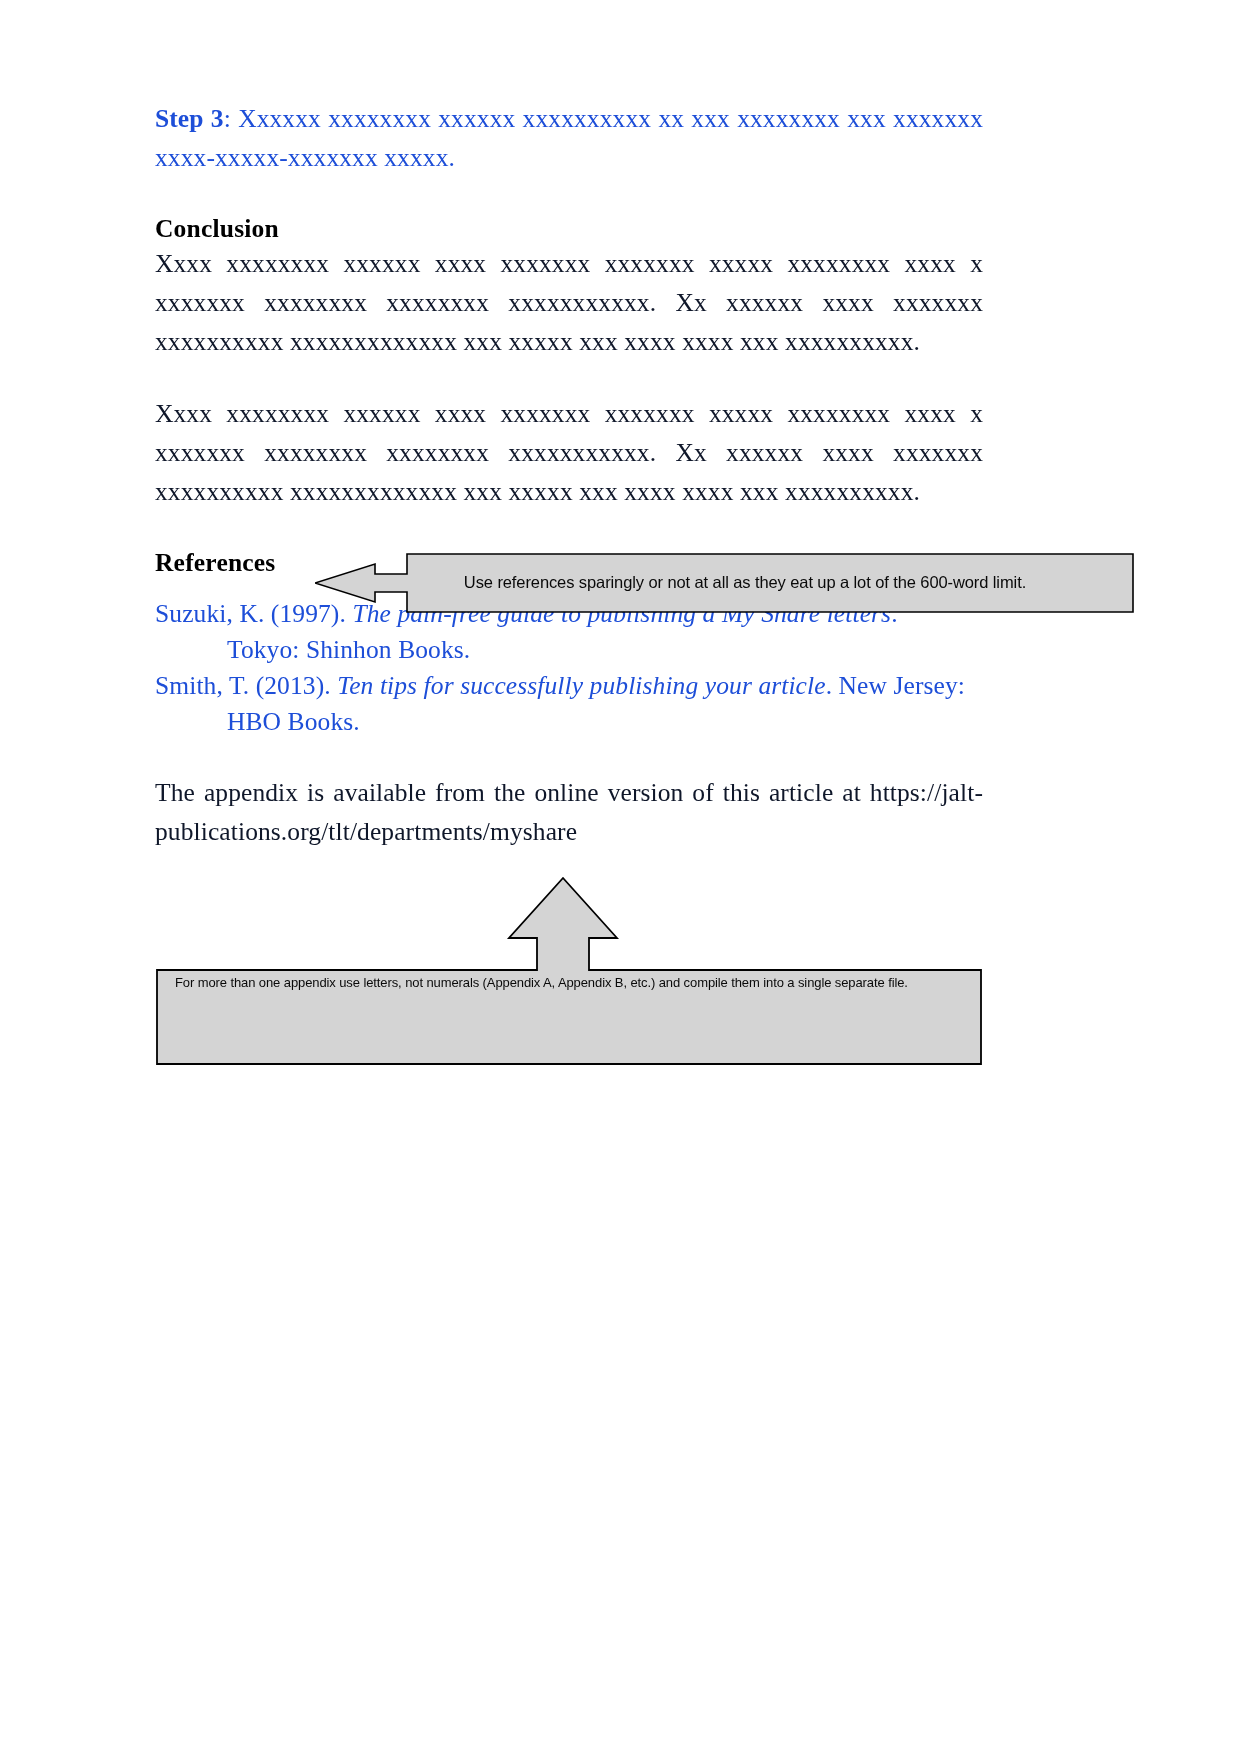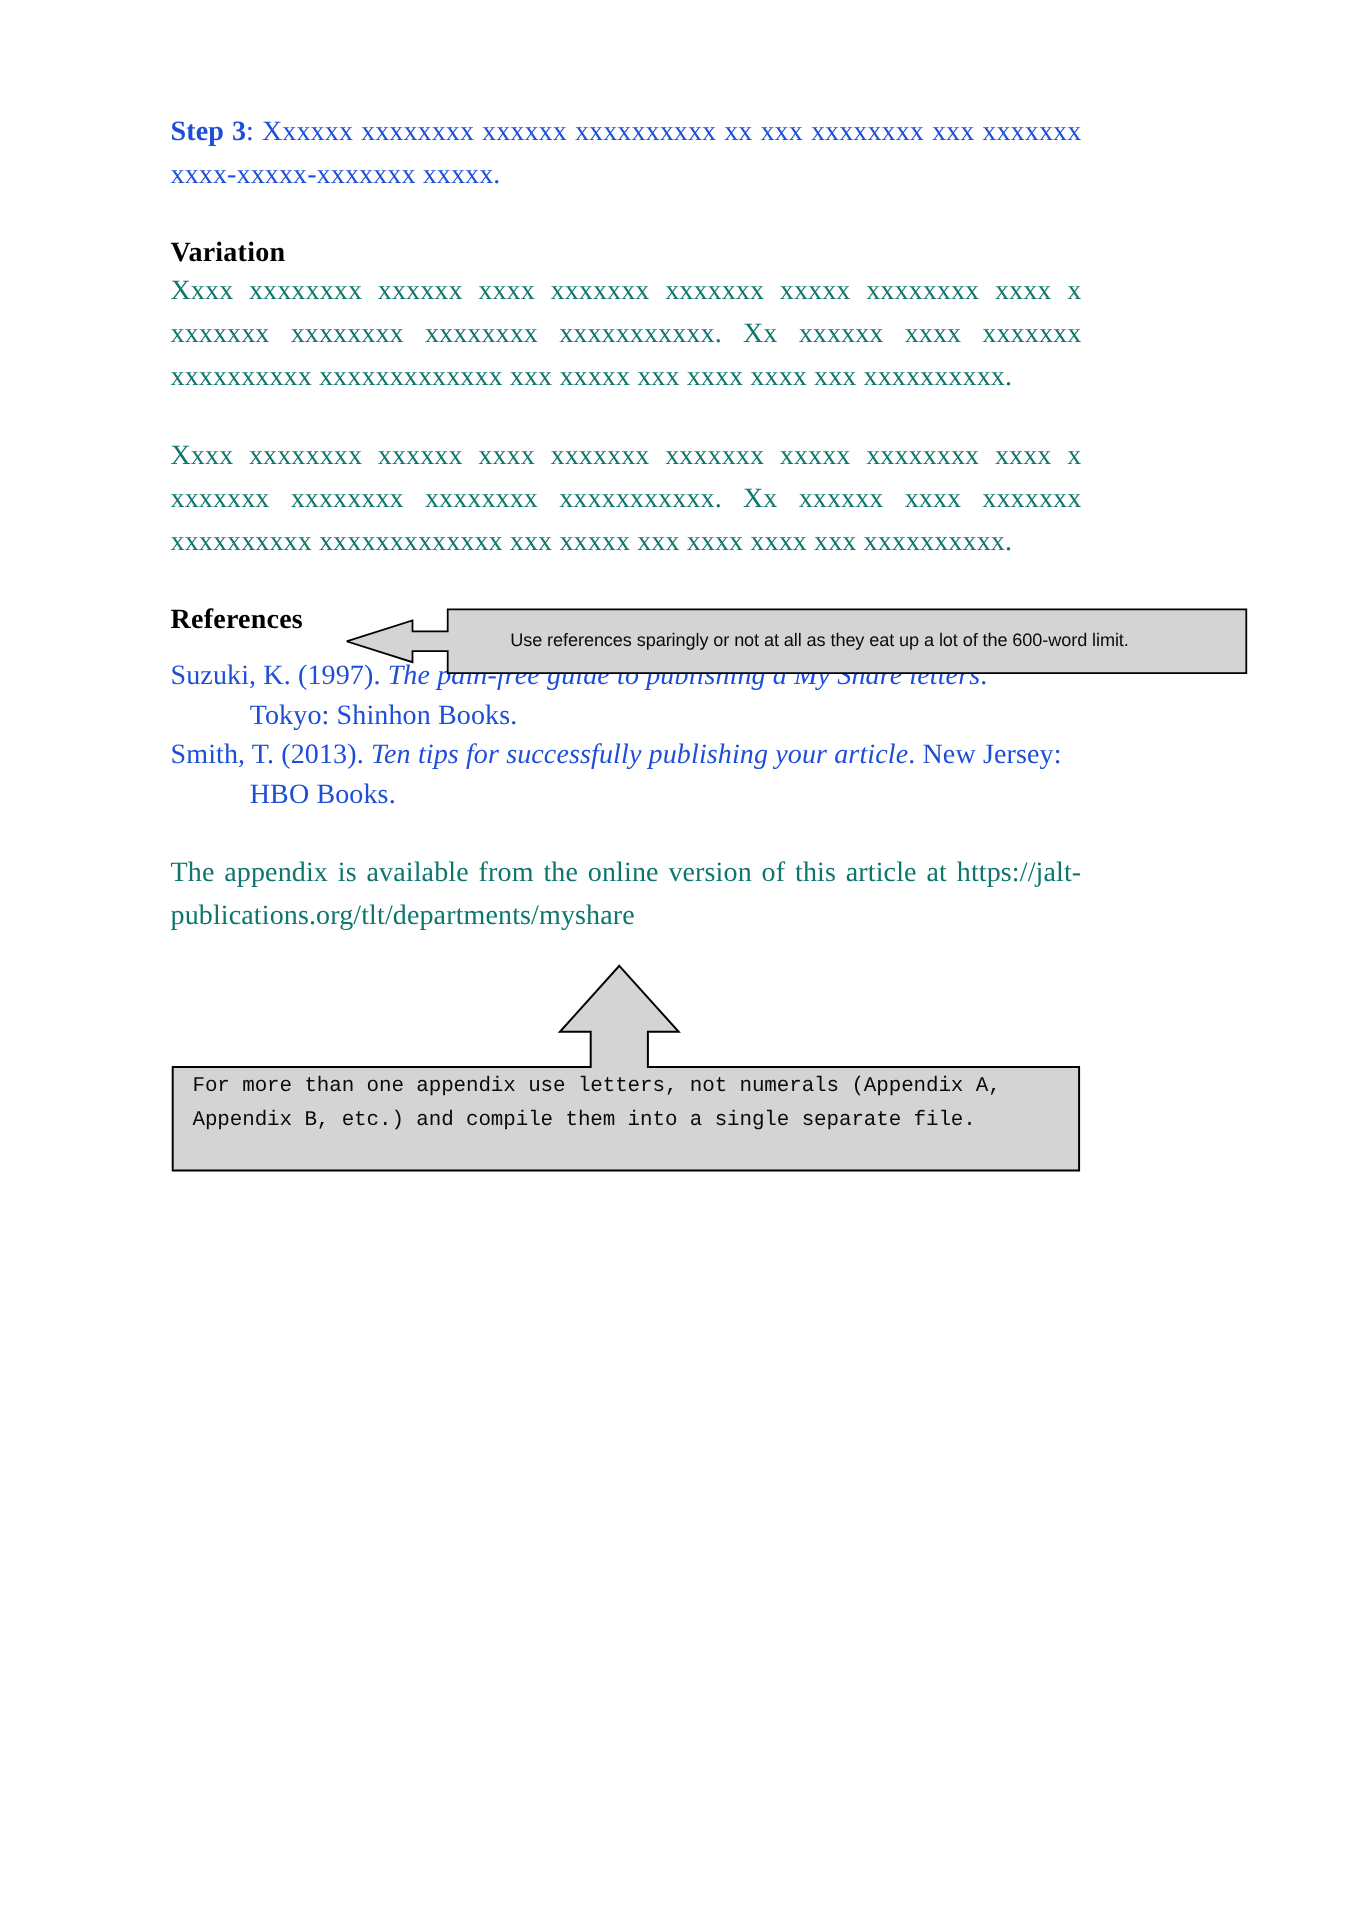--- a/index.html
+++ b/index.html
@@ -51,21 +51,21 @@
     letter-spacing: 0.2px;
   }
 
   p.para {
     margin: 0;
     padding: 0;
     text-align: justify;
     text-justify: inter-word;
     font-size: 25.5px;
     line-height: 1.52;
-    color: #0f766e;
+    color: #0f172a;
   }
 
   .step-line {
     margin: 0;
     padding: 0;
     text-align: justify;
     font-size: 25.5px;
     line-height: 1.52;
   }
   .step-line .bold {
@@ -127,38 +127,38 @@
     width: 828px;
     height: 200px;
     margin-top: 14px;
   }
   .callout-appendix svg { display: block; }
   .callout-appendix .ctext {
     position: absolute;
     left: 20px;
     top: 106px;
     width: 790px;
-    font-family: Liberation Mono, monospace;
-    font-size: 19px;
+    font-family: Liberation Sans, sans-serif;
+    font-size: 13px;
     color: #0a0a0a;
     line-height: 1.62;
     letter-spacing: -0.1px;
   }
 </style>
 </head>
 <body>
 
 <div class="page">
   <div class="content">
 
     <p class="step-line body-serif"><span class="bold">Step 3</span><span>: </span><span>Xxxxxx xxxxxxxx xxxxxx xxxxxxxxxx xx xxx xxxxxxxx xxx xxxxxxx xxxx-xxxxx-xxxxxxx xxxxx.</span></p>
 
     <div class="gap-lg"></div>
 
-    <h2 class="section-heading">Variation</h2>
+    <h2 class="section-heading">Conclusion</h2>
     <p class="para body-serif">Xxxx xxxxxxxx xxxxxx xxxx xxxxxxx xxxxxxx xxxxx xxxxxxxx xxxx x xxxxxxx xxxxxxxx xxxxxxxx xxxxxxxxxxx. Xx xxxxxx xxxx xxxxxxx xxxxxxxxxx xxxxxxxxxxxxx xxx xxxxx xxx xxxx xxxx xxx xxxxxxxxxx.</p>
 
     <div class="gap-lg"></div>
 
     <p class="para body-serif">Xxxx xxxxxxxx xxxxxx xxxx xxxxxxx xxxxxxx xxxxx xxxxxxxx xxxx x xxxxxxx xxxxxxxx xxxxxxxx xxxxxxxxxxx. Xx xxxxxx xxxx xxxxxxx xxxxxxxxxx xxxxxxxxxxxxx xxx xxxxx xxx xxxx xxxx xxx xxxxxxxxxx.</p>
 
     <div class="gap-lg"></div>
 
     <div class="ref-head-row">
       <h2 class="section-heading">References</h2>

